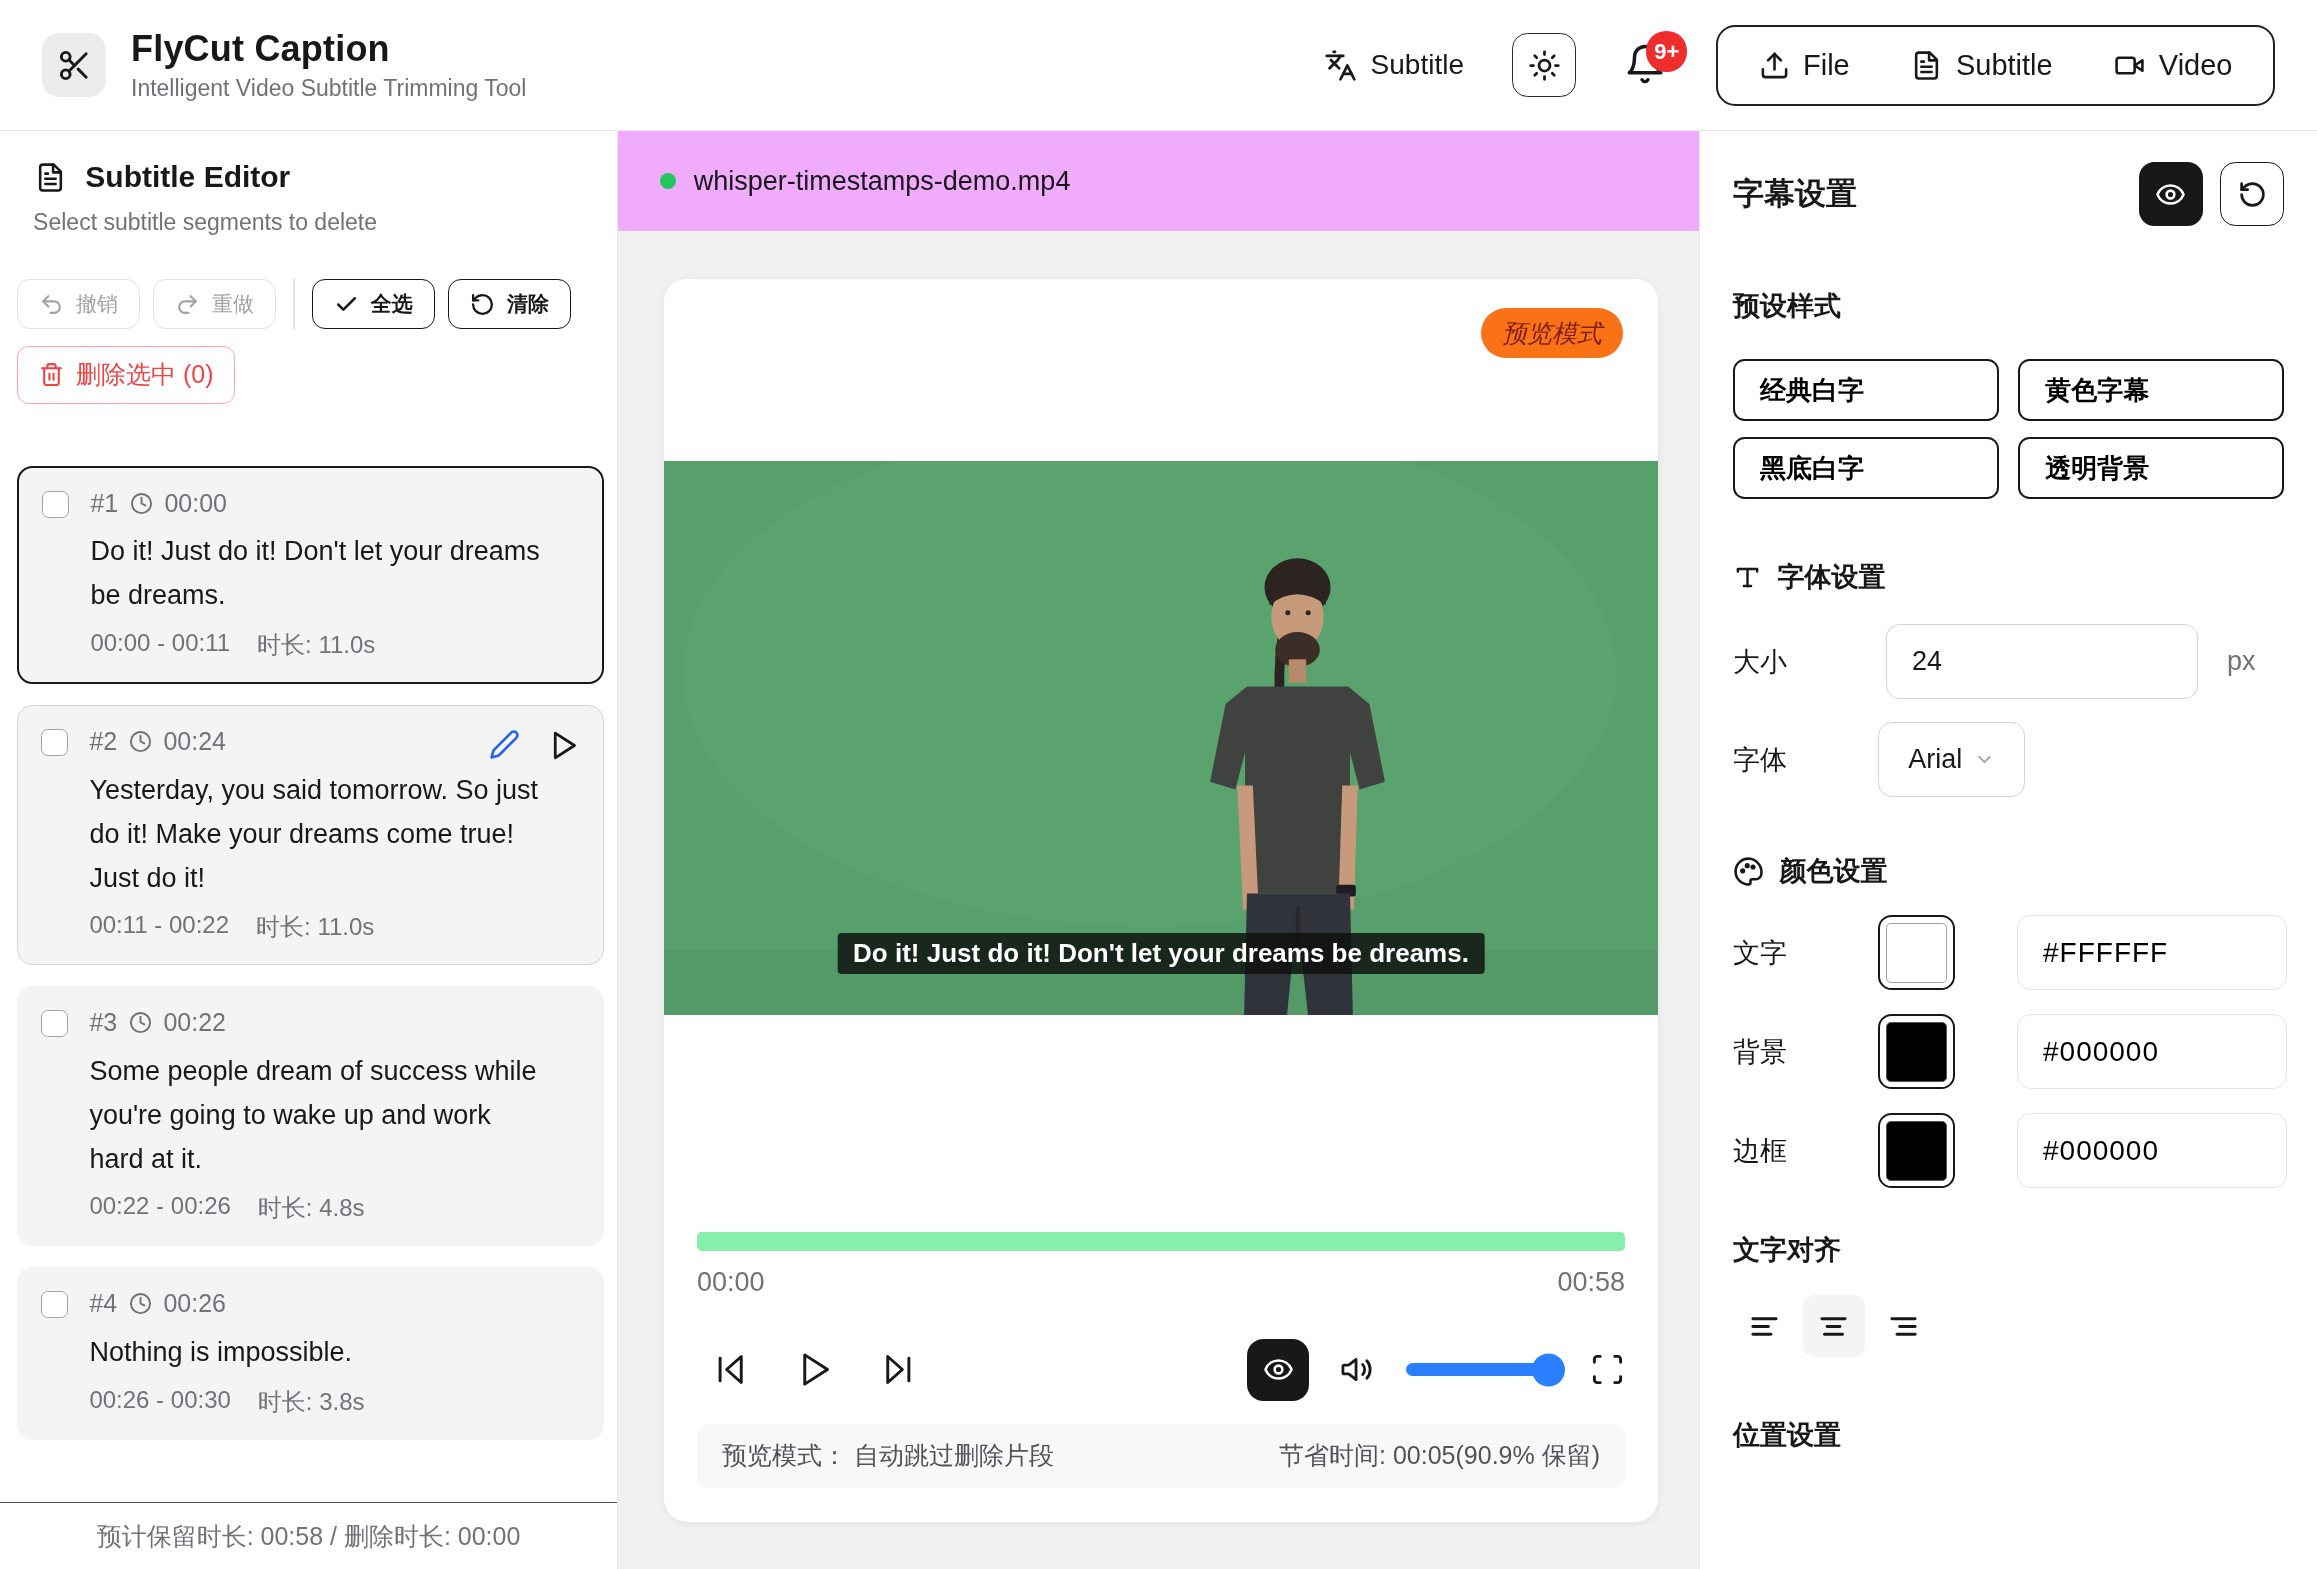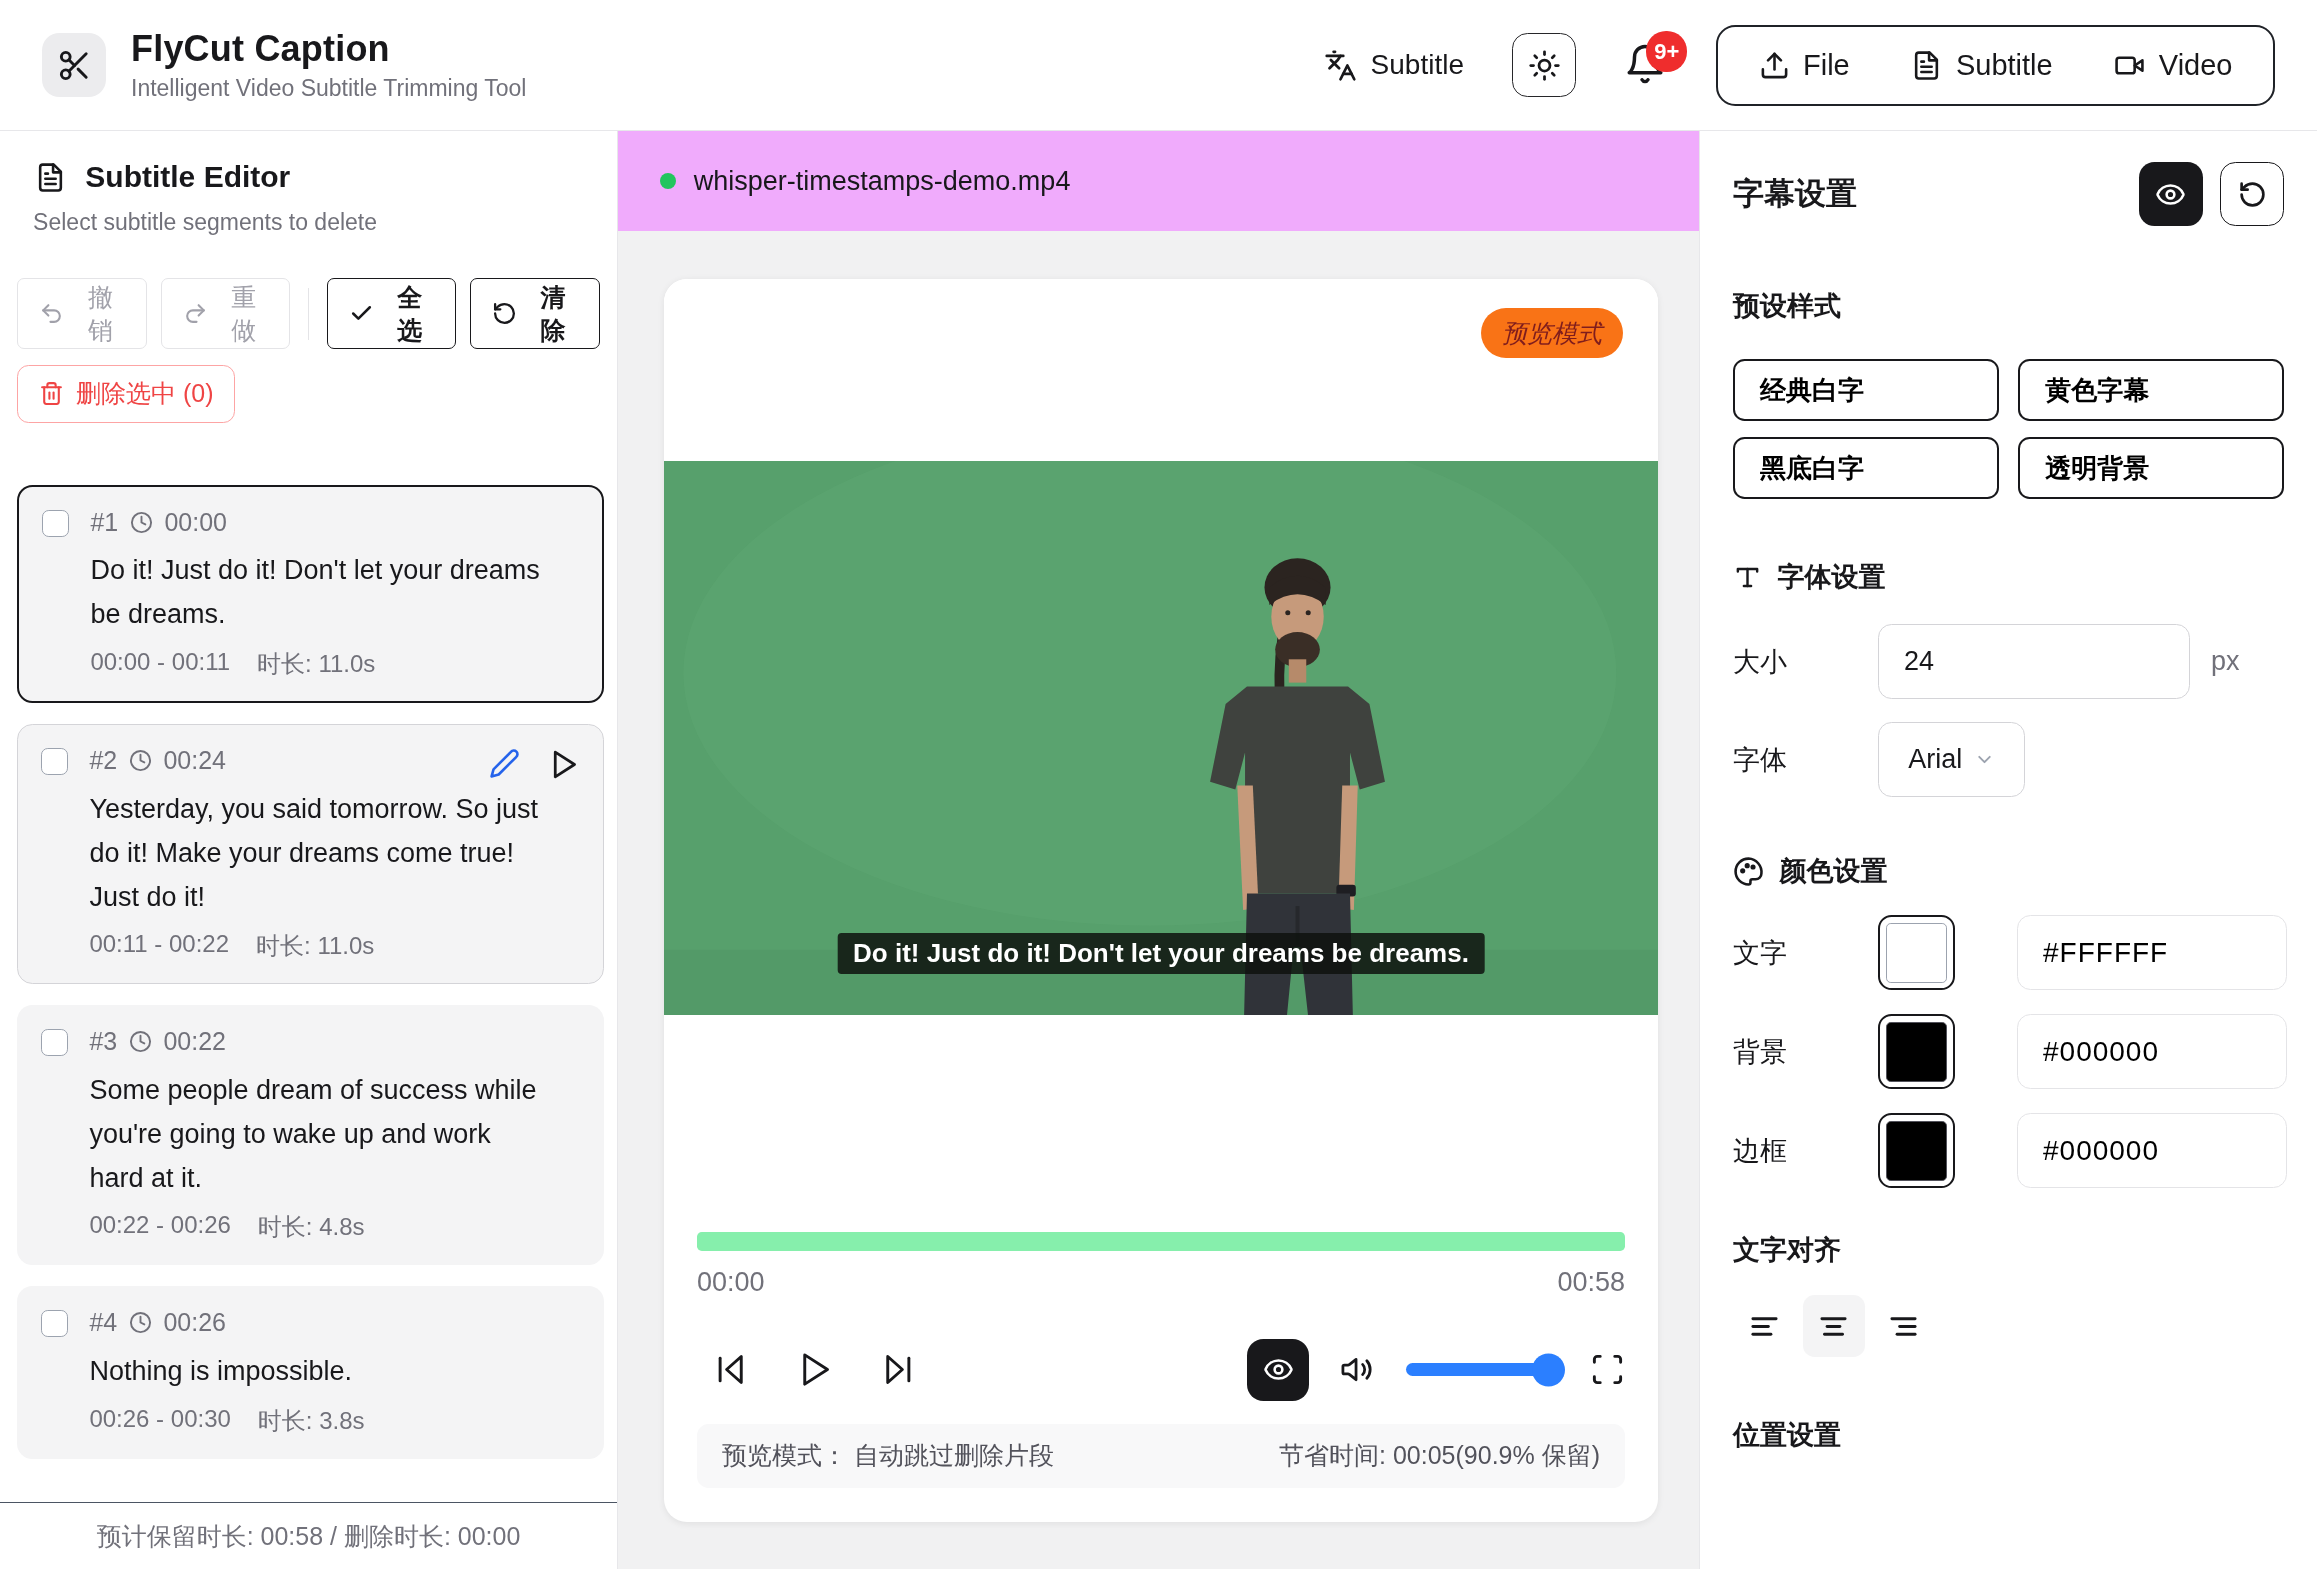--- a/index.html
+++ b/index.html
@@ -32,22 +32,22 @@
   
   .main { flex:1; display:flex; min-height:0; }
 
   
   .lsb { width:618px; flex:0 0 618px; border-right:1px solid #e7e7ea; background:#fff;
     display:flex; flex-direction:column; min-height:0; }
   .lsb-head { padding:29px 33px 0 35px; }
   .lsb-title { display:flex; align-items:center; gap:19.3px; font-size:30px; font-weight:700; }
   .lsb-desc { font-size:23px; color:#71717a; margin-top:15.4px; margin-left:-1.9px; }
   .toolbar { display:flex; align-items:center; padding:0 17.4px; margin-top:42px; }
-  .tbtn { height:71px; border-radius:7px; display:flex; align-items:center; gap:11.6px;
-    font-size:25px; padding:0 21px; background:#fff; cursor:pointer; }
+  .tbtn { height:50px; border-radius:13px; display:flex; align-items:center; gap:11.6px;
+    font-size:21px; padding:0 21px; background:#fff; cursor:pointer; }
   .tbtn.dis { border:1.4px solid #e4e4e7; color:#a1a1aa; }
   .tbtn.dark { border:1.9px solid #18181b; color:#18181b; font-weight:600; }
   .tb-sep { width:1.4px; height:52px; background:#e4e4e7; margin:0 17.4px; }
   .tbtn + .tbtn { margin-left:13.5px; }
   .del-btn { margin:15.4px 17.4px 0; align-self:flex-start; height:58px; border:1.4px solid #fda4a4;
     color:#ef4444; border-radius:11.6px; display:flex; align-items:center; gap:11.6px;
     font-size:25px; padding:0 21px; background:#fff; cursor:pointer; }
   .seglist { flex:1; min-height:0; overflow:hidden; padding:62px 12.6px 0 17.4px; }
   .seg { position:relative; background:#f4f4f5; border-radius:15.4px; border:1.4px solid transparent;
     padding:21px 23px; display:flex; margin-bottom:21px; cursor:pointer; }
@@ -546,21 +546,21 @@
         <span>
           <svg width="29" height="29" viewBox="0 0 24 24" fill="none" stroke="#18181b" stroke-width="2" stroke-linecap="round" stroke-linejoin="round">
               <path d="M4 7V5h16v2"></path>
               <path d="M12 5v14"></path>
               <path d="M9 19h6"></path>
             </svg>
         </span>
         <span>字体设置</span>
       </div>
 
-      <div class="srow" style="margin-top:29px;">
+      <div class="srow" style="margin-top:29px;gap:8px;">
         <span class="slab">大小</span>
         <input class="tinput" readonly="" value="24" style="">
         <span class="unit">px</span>
       </div>
 
       <div class="srow" style="margin-top:23px;">
         <span class="slab">字体</span>
         <div class="select">
           <span>Arial</span>
           <span>

